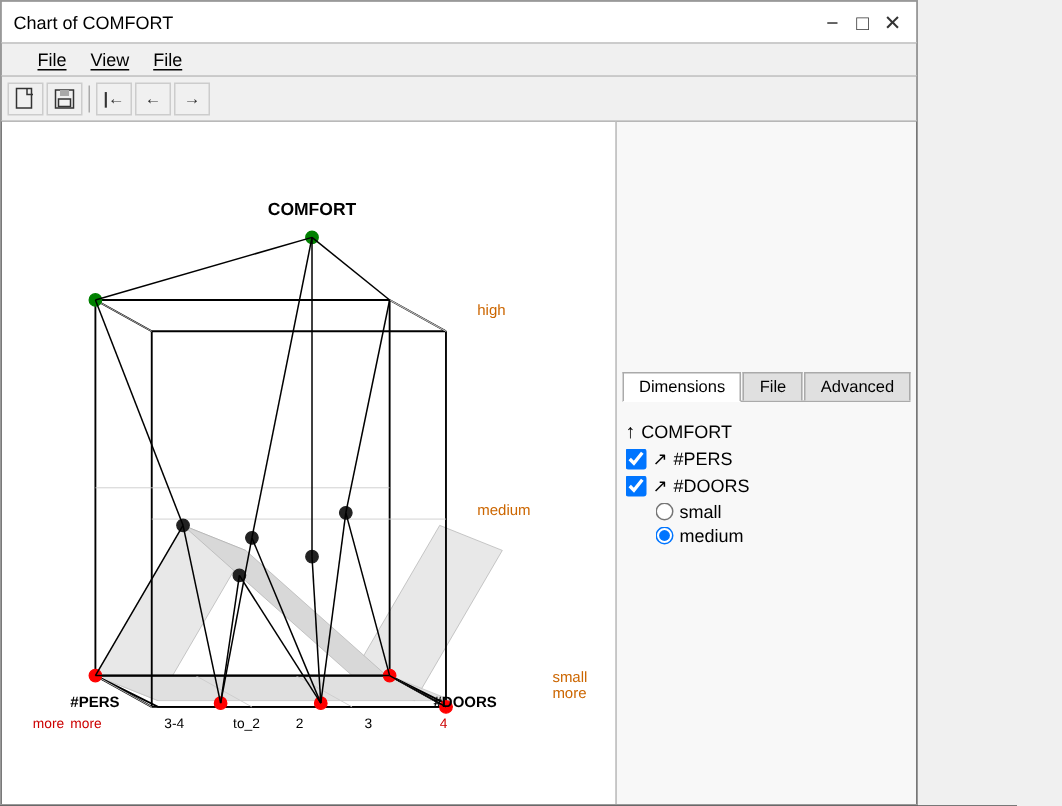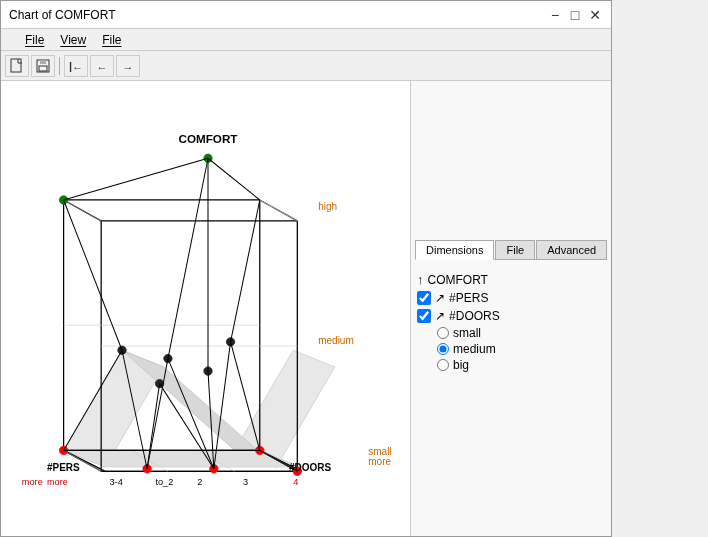--- a/index.html
+++ b/index.html
@@ -362,22 +362,18 @@
 
         <div class="luggage-options">
           <div class="radio-row">
             <input type="radio" name="luggage" value="small" style="">
             <span>small</span>
           </div>
           <div class="radio-row">
             <input type="radio" name="luggage" value="medium" checked="" style="">
             <span>medium</span>
           </div>
-          <div class="radio-row">
-            <input type="radio" name="luggage" value="big" style="">
-            <span>big</span>
-          </div>
         </div>
       </div>
     </div>
 
   </div>
 </div>
 
 </body></html>

